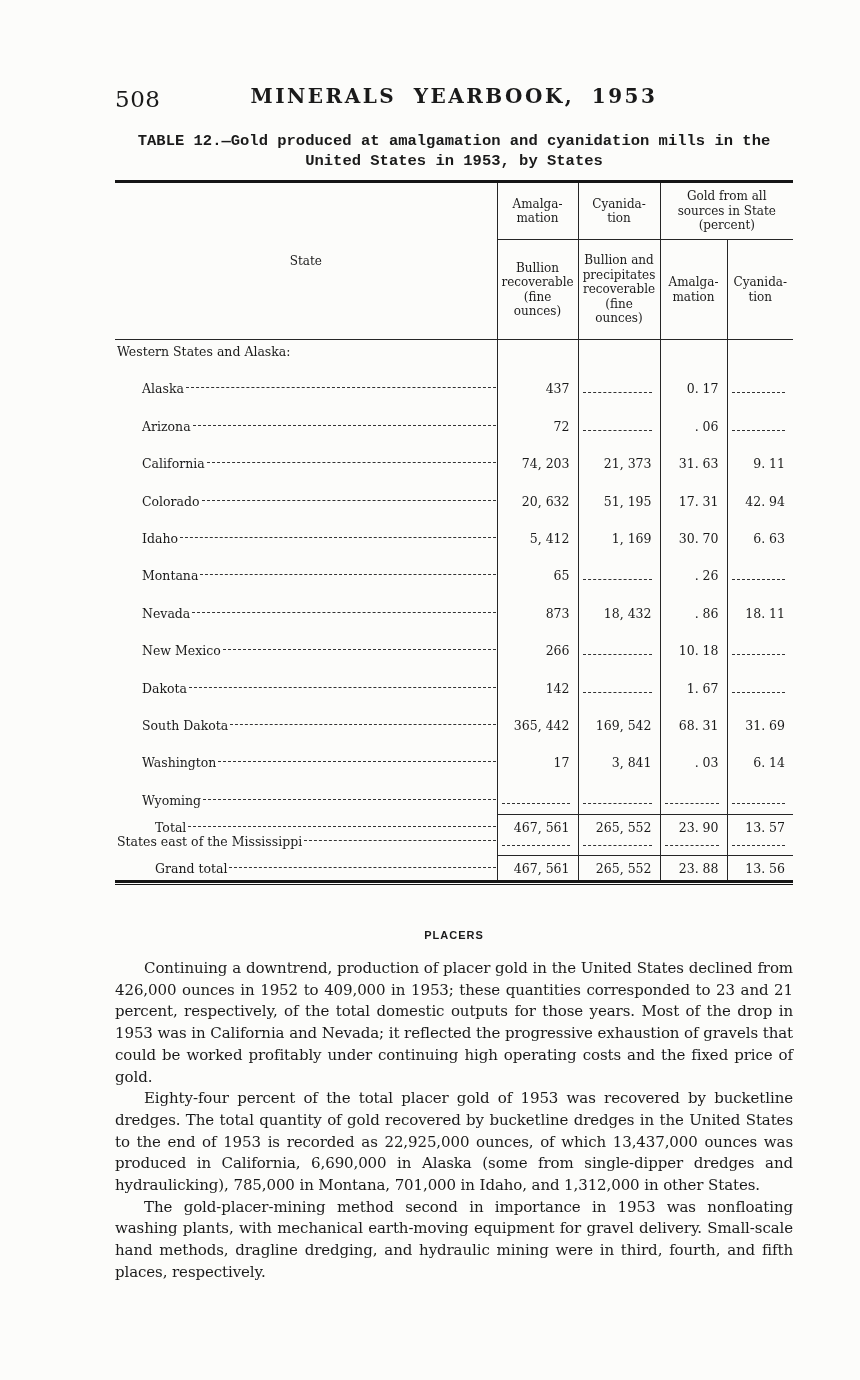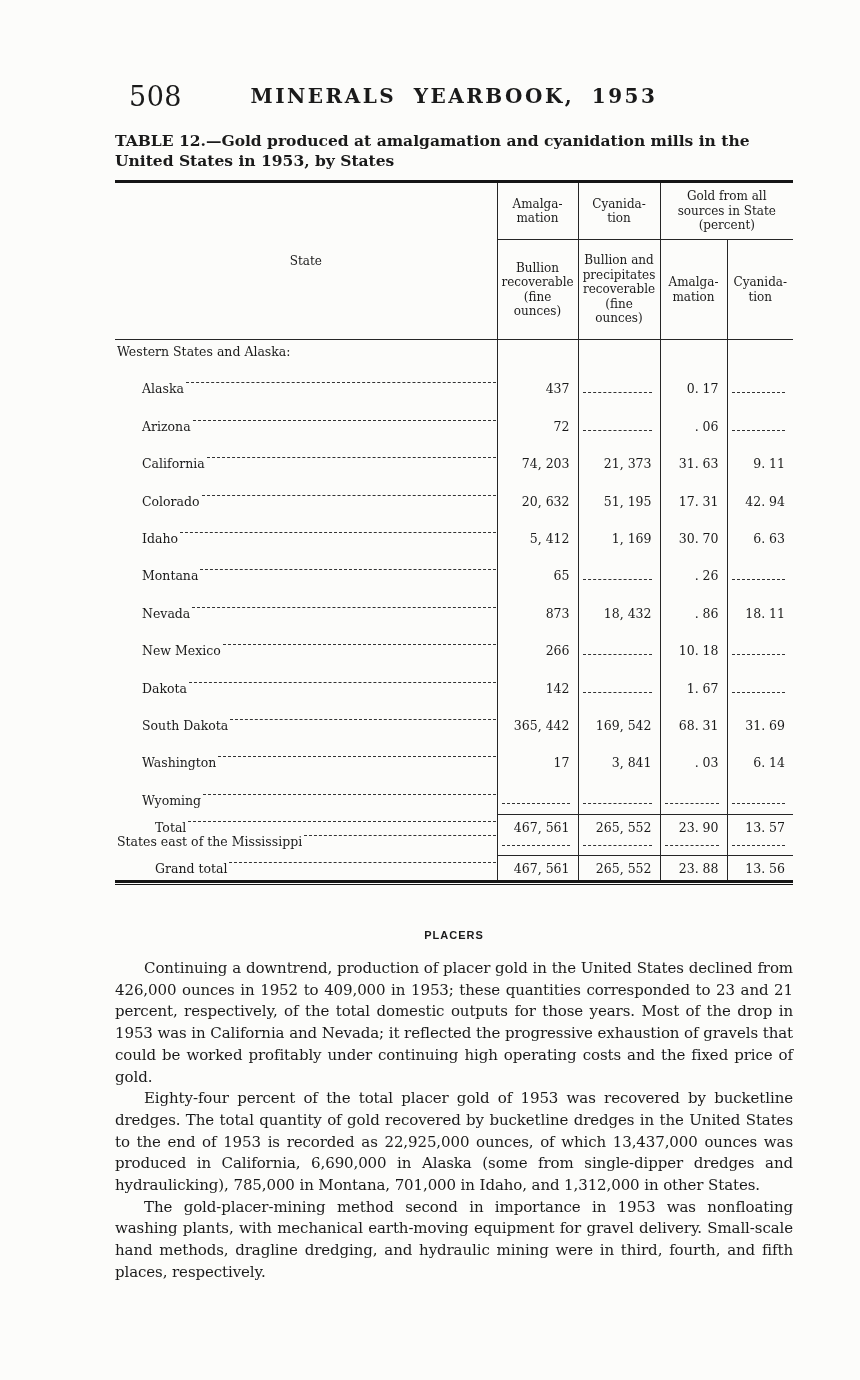--- a/index.html
+++ b/index.html
@@ -8,33 +8,35 @@
     width:860px; height:1380px;
     background:#fcfcfa;
     color:#1a1a1a;
     font-family:"DejaVu Serif", serif;
     box-sizing:border-box;
     padding:84px 67px 0 115px;
     overflow:hidden;
   }
   
   .running-head { position:relative; height:26px; }
-  .pageno { position:absolute; left:14px; bottom:-2px; font-size:27px; letter-spacing:0.5px; }
+  .pageno { position:absolute; left:0; bottom:-2px; font-size:23px; letter-spacing:0.5px; }
   .runtitle {
     display:block; text-align:center;
     font-size:20px; font-weight:700;
     letter-spacing:2.5px; word-spacing:8px;
   }
   
   .caption {
     margin:21px auto 0 auto;
     max-width:692px;
+    text-align:center;
     font-weight:700;
     font-size:15.5px;
     line-height:20px;
+    font-family:Liberation Mono, monospace;
   }
   
   table.gold {
     border-collapse:collapse;
     table-layout:fixed;
     width:678px;
     margin-top:9px;
     border-top:3.5px solid #161616;
   }
   table.gold th, table.gold td { box-sizing:border-box; }
@@ -51,21 +53,21 @@
   thead tr:nth-child(2) th { height:100px; }
   .b-left { border-left:1.2px solid #262626; }
   tbody td {
     font-size:12.5px;
     line-height:13.4px;
     padding:0.5px 0;
     vertical-align:bottom;
   }
   tbody tr:first-child td { padding-top:5px; }
   .num-cell { text-align:right; padding-right:8px; border-left:1.2px solid #262626; }
-  .state-cell .cellflex { display:flex; align-items:flex-start; }
+  .state-cell .cellflex { display:flex; align-items:center; }
   .rowlabel { white-space:nowrap; }
   .leader {
     flex:1 1 auto; min-width:8px; height:0;
     border-bottom:1.7px dashed #333;
     margin:0 1px 2.5px 2px;
   }
   .dashwrap { display:flex; width:100%; }
   .dashwrap .leader { margin:0 0 2.5px 4px; }
   .indent-0 .cellflex { padding-left:2px; }
   .indent-1 .cellflex { padding-left:27px;margin-top:23px; }

